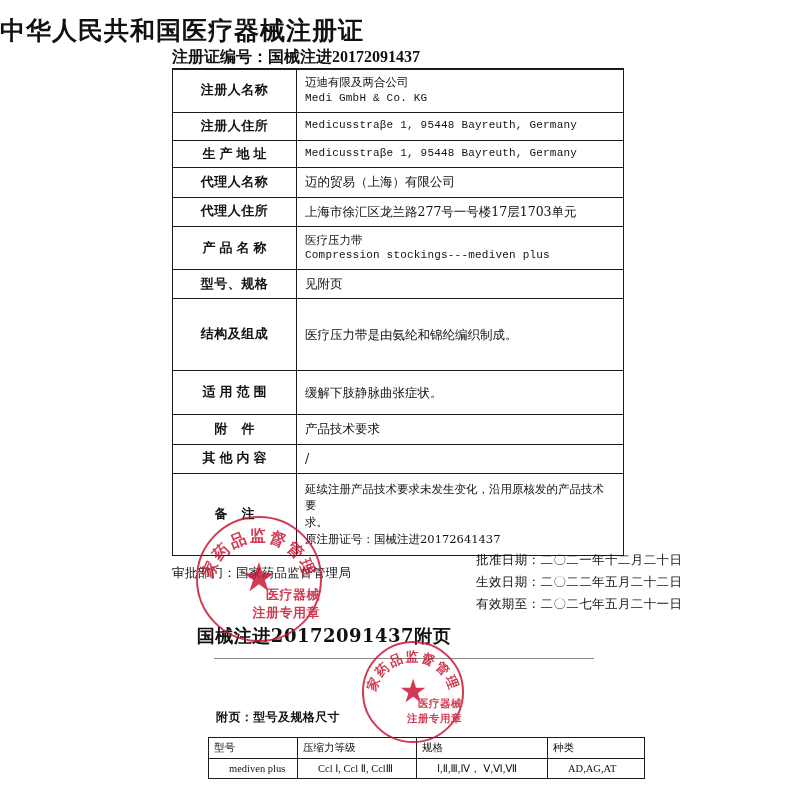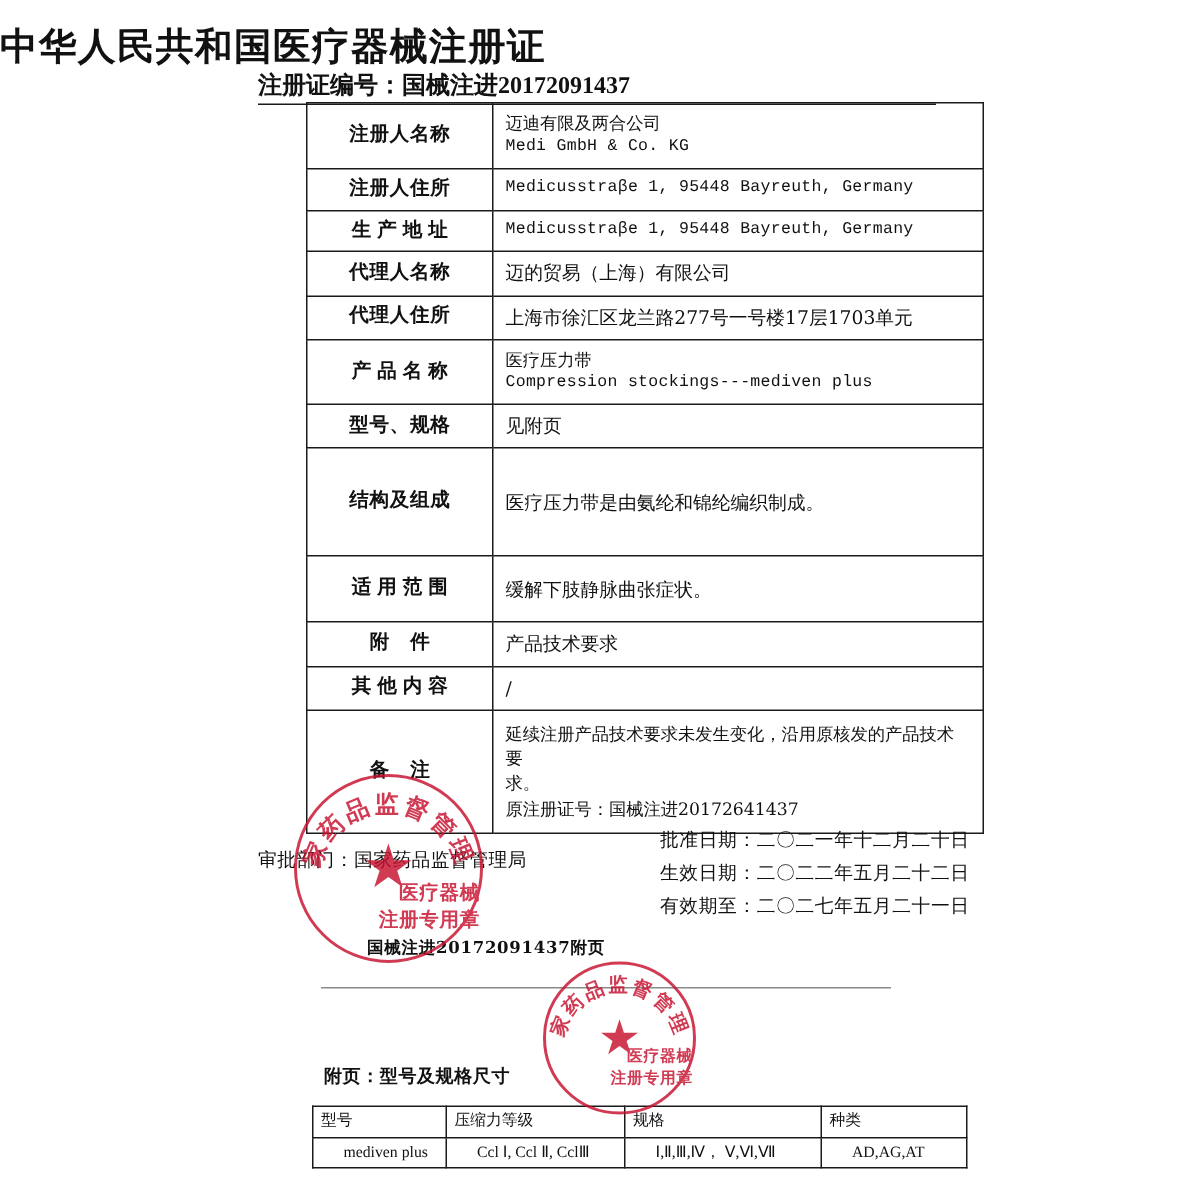--- a/index.html
+++ b/index.html
@@ -54,21 +54,20 @@
   }
 
   
   .main-table {
     position: absolute;
     left: 172px;
     top: 68px;
     width: 452px;
     border-collapse: collapse;
     table-layout: fixed;
-    margin-left: 32px;
   }
   .main-table td {
     border: 1px solid #1a1a1a;
     vertical-align: middle;
     padding: 0;
   }
   .main-table td.label {
     width: 111px;
     text-align: center;
     font-size: 13px;
@@ -105,41 +104,41 @@
   
   .dates {
     position: absolute;
     left: 440px;
     top: 549px;
     font-size: 12.5px;
     line-height: 1.75;
     font-family: "DejaVu Serif", "Liberation Serif", serif;
     white-space: nowrap;
   }
-  .dates div { letter-spacing: 0.4px; }
+  .dates div { letter-spacing: 0.4px; margin-left: 36px; }
 
   
   .approval-dept {
     position: absolute;
     left: 172px;
     top: 565px;
     font-size: 12.5px;
     font-family: "DejaVu Serif", "Liberation Serif", serif;
     white-space: nowrap;
     letter-spacing: 0.3px;
   }
 
   
   .attach-title {
     position: absolute;
     top: 624px;
     left: 0;
     width: 648px;
     text-align: center;
-    font-size: 11px;
+    font-size: 18px;
     font-weight: bold;
     font-family: "DejaVu Serif", "Liberation Serif", serif;
     letter-spacing: 0.5px;
   }
   .attach-divider {
     position: absolute;
     left: 214px;
     top: 658px;
     width: 380px;
     height: 1px;

